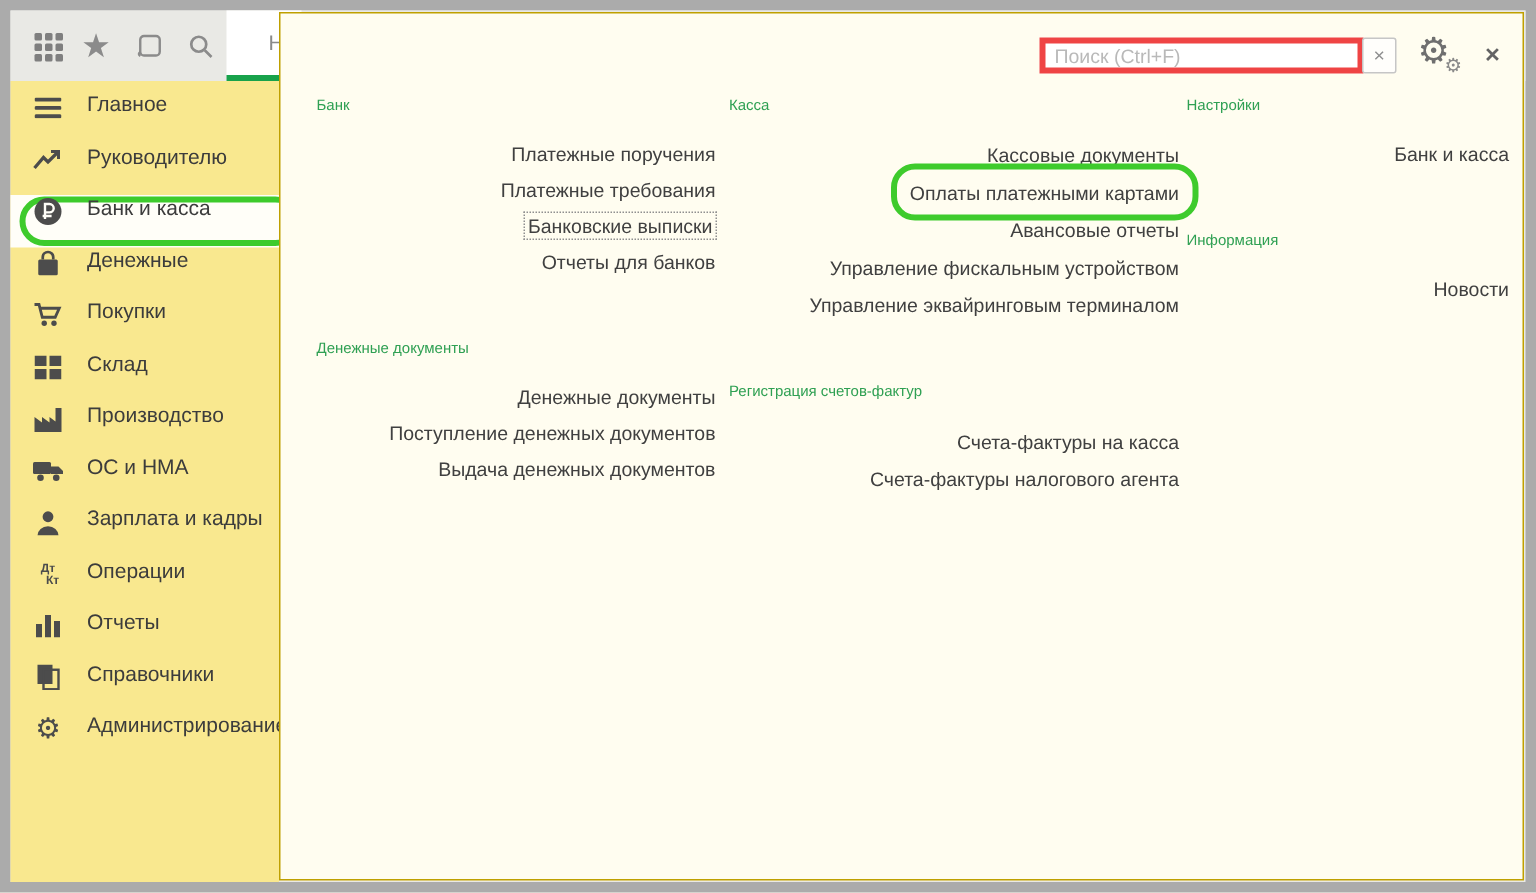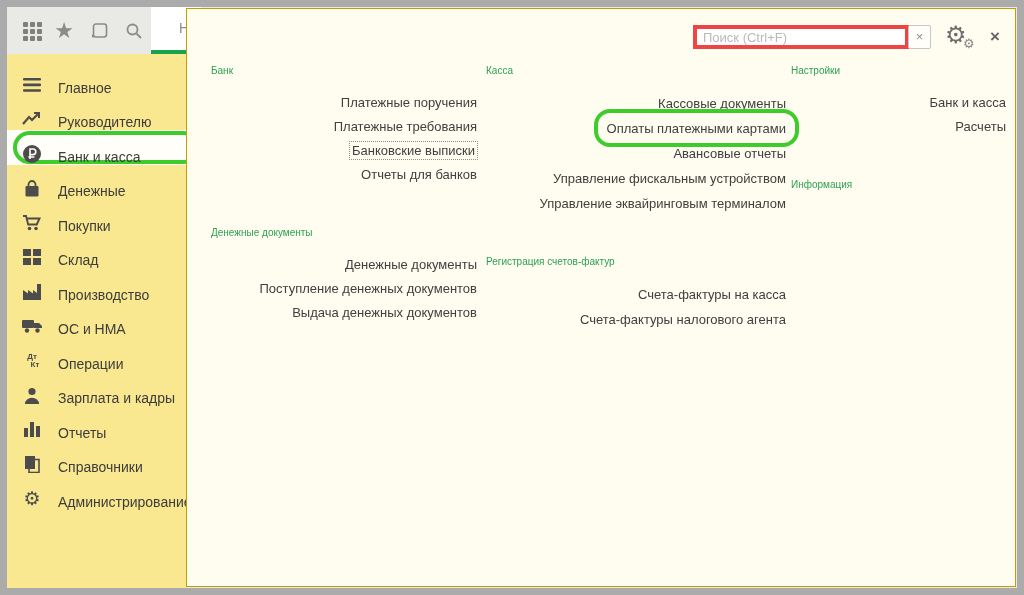--- a/index.html
+++ b/index.html
@@ -32,21 +32,21 @@
     background:#ffffff; border-bottom:4px solid #18a24b;
     color:#8a8a8a; font-size:14px; line-height:42px; padding-left:28px;
     overflow:hidden; white-space:nowrap;
   }
   
   .sidebar {
     position:absolute; left:0; top:47px; width:179px; bottom:0;
     background:#f9e88f; z-index:1; padding-top:7px;
   }
   .side-item {
-    position:relative; height:34.5px; display:flex; align-items:flex-end;
+    position:relative; height:34.5px; display:flex; align-items:flex-start;
     padding-left:14px; gap:15px; font-size:14px; color:#3c3c3c; cursor:pointer;
   }
   .side-item .s-ico {
     width:22px; height:22px; flex:0 0 22px;
     display:flex; align-items:center; justify-content:center; color:#4c4c4c;
   }
   .side-item.active { background:#fffef8; }
   .side-item.active .pill {
     position:absolute; left:6px; right:-14px; top:1px; bottom:1px;
     border:4px solid #3ecb2c; border-radius:20px; pointer-events:none;
@@ -228,36 +228,36 @@
             <path d="M12 5 h5 l3 3 v2 h-8 z"></path>
             <circle cx="5" cy="12.5" r="2.2"></circle>
             <circle cx="15.5" cy="12.5" r="2.2"></circle>
           </svg>
       </span>
       <span class="lbl">ОС и НМА</span>
     </div>
 
     <div class="side-item">
       <span class="s-ico">
+        <svg width="16" height="17" viewBox="0 0 16 17" fill="#4c4c4c">
+            <circle cx="8" cy="4.5" r="3.6"></circle>
+            <path d="M1 17 a7 6.2 0 0 1 14 0 z"></path>
+          </svg>
+      </span>
+      <span class="lbl">Зарплата и кадры</span>
+    </div>
+
+    <div class="side-item">
+      <span class="s-ico">
         <span class="dtkt">
             <span class="b">Дт</span>
             <span class="b b2">Кт</span>
           </span>
       </span>
       <span class="lbl">Операции</span>
-    </div>
-
-    <div class="side-item">
-      <span class="s-ico">
-        <svg width="16" height="17" viewBox="0 0 16 17" fill="#4c4c4c">
-            <circle cx="8" cy="4.5" r="3.6"></circle>
-            <path d="M1 17 a7 6.2 0 0 1 14 0 z"></path>
-          </svg>
-      </span>
-      <span class="lbl">Зарплата и кадры</span>
     </div>
 
     <div class="side-item">
       <span class="s-ico">
         <svg width="17" height="15" viewBox="0 0 17 15" fill="#4c4c4c">
             <rect x="0" y="6" width="4" height="9"></rect>
             <rect x="6" y="0" width="4" height="15"></rect>
             <rect x="12" y="4" width="4" height="11"></rect>
           </svg>
       </span>
@@ -333,22 +333,24 @@
           <li><span class="menu-link">Счета-фактуры налогового агента</span></li>
         </ul>
       </div>
     </div>
 
     <div class="col col-3">
       <div class="sec">
         <h2 class="sec-title">Настройки</h2>
         <ul class="menu-list">
           <li><span class="menu-link">Банк и касса</span></li>
-          <li><span class="menu-link">Расчеты</span></li>
         </ul>
       </div>
       <div class="sec">
         <h2 class="sec-title">Информация</h2>
+        <ul class="menu-list">
+          <li><span class="menu-link">Новости</span></li>
+        </ul>
       </div>
     </div>
 
   </section>
 </div>
 
 </body></html>

